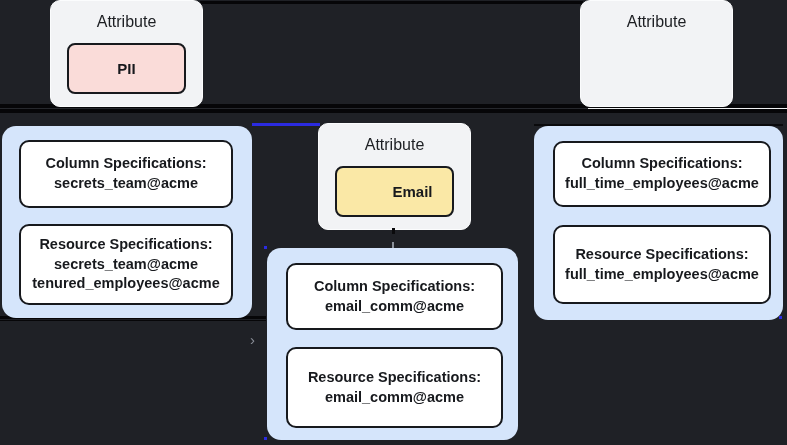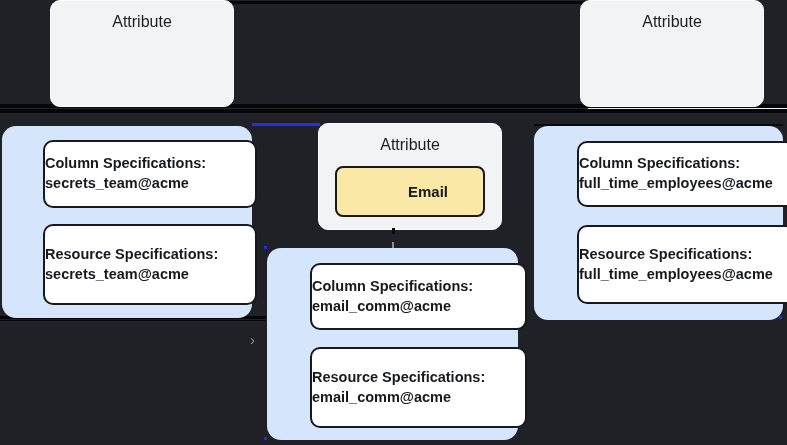--- a/index.html
+++ b/index.html
@@ -3,33 +3,33 @@
 <meta charset="utf-8">
 <style>
   html,body{margin:0;padding:0;}
   body{width:787px;height:445px;overflow:hidden;font-family:"Liberation Sans",sans-serif;}
   .canvas{position:relative;width:787px;height:445px;background:#1f2126;overflow:hidden;}
 
   
   .hline{position:absolute;}
 
   
-  .attr-group{position:absolute;width:184px;height:107px;background:#f2f3f5;
+  .attr-group{position:absolute;width:153px;height:107px;background:#f2f3f5;
     border:1px solid #fbfcfd;border-radius:10px;z-index:3;box-sizing:border-box;}
   .attr-title{text-align:center;margin-top:12px;font-size:16px;color:#1c1e22;}
   .attr-pill{position:absolute;left:16px;right:16px;top:42px;height:47px;
     border:2px solid #17191d;border-radius:8px;display:flex;align-items:center;
     justify-content:center;font-weight:bold;font-size:15px;color:#17191d;}
 
   
   .spec-container{position:absolute;background:#d5e5fb;border-radius:14px;z-index:2;}
   .spec-box{position:absolute;background:#ffffff;border:2px solid #17191d;border-radius:10px;
-    display:flex;flex-direction:column;align-items:flex-start;justify-content:center;
+    display:flex;flex-direction:column;align-items:center;justify-content:center;
     font-weight:bold;font-size:14.5px;line-height:1.35;color:#17191d;text-align:center;
-    box-sizing:border-box;margin-left:24px;}
+    box-sizing:border-box;}
 
   .edge-dot{position:absolute;width:3px;height:3px;z-index:3;}
   .arrow-glyph{position:absolute;left:250px;top:331px;font-size:15px;color:#8a8f98;z-index:2;}
 </style>
 </head>
 <body>
 
 <div class="canvas" style="background-color: rgb(31, 33, 38);">
 
   <div class="hline" style="left: 200px; top: 1px; width: 383px; height: 3px; z-index: 1; background-color: rgb(6, 6, 8);"></div>
@@ -50,39 +50,41 @@
   <div class="hline" style="left:392px;top:242px;width:2px;height:6px;background:#8a9099;z-index:2;"></div>
 
   <div class="edge-dot" style="left: 264px; top: 246px; background-color: rgb(43, 43, 224);"></div>
   <div class="edge-dot" style="left: 264px; top: 437px; background-color: rgb(43, 43, 224);"></div>
   <div class="edge-dot" style="left: 779px; top: 316px; background-color: rgb(43, 43, 224);"></div>
 
   <span class="arrow-glyph">›</span>
 
   <div class="attr-group" style="left:50px;top:0px;">
     <div class="attr-title">Attribute</div>
+    <div class="attr-pill" style="background-color: rgb(250, 220, 217);">PII</div>
   </div>
 
   <div class="attr-group" style="left:580px;top:0px;">
     <div class="attr-title">Attribute</div>
   </div>
 
   <div class="attr-group" style="left:318px;top:123px;z-index:3;">
     <div class="attr-title">Attribute</div>
     <div class="attr-pill" style="background-color: rgb(250, 232, 166); padding-left: 36px;">Email</div>
   </div>
 
   <div class="spec-container" style="left: 2px; top: 126px; width: 250px; height: 192px; background-color: rgb(213, 229, 251);">
     <div class="spec-box" style="left:17px;top:14px;width:214px;height:68px;">
       <div>Column Specifications:</div>
       <div>secrets_team@acme</div>
     </div>
     <div class="spec-box" style="left:17px;top:98px;width:214px;height:81px;">
       <div>Resource Specifications:</div>
       <div>secrets_team@acme</div>
+      <div>tenured_employees@acme</div>
     </div>
   </div>
 
   <div class="spec-container" style="left: 267px; top: 248px; width: 251px; height: 192px; background-color: rgb(213, 229, 251);">
     <div class="spec-box" style="left:19px;top:15px;width:217px;height:67px;">
       <div>Column Specifications:</div>
       <div>email_comm@acme</div>
     </div>
     <div class="spec-box" style="left:19px;top:99px;width:217px;height:81px;">
       <div>Resource Specifications:</div>

